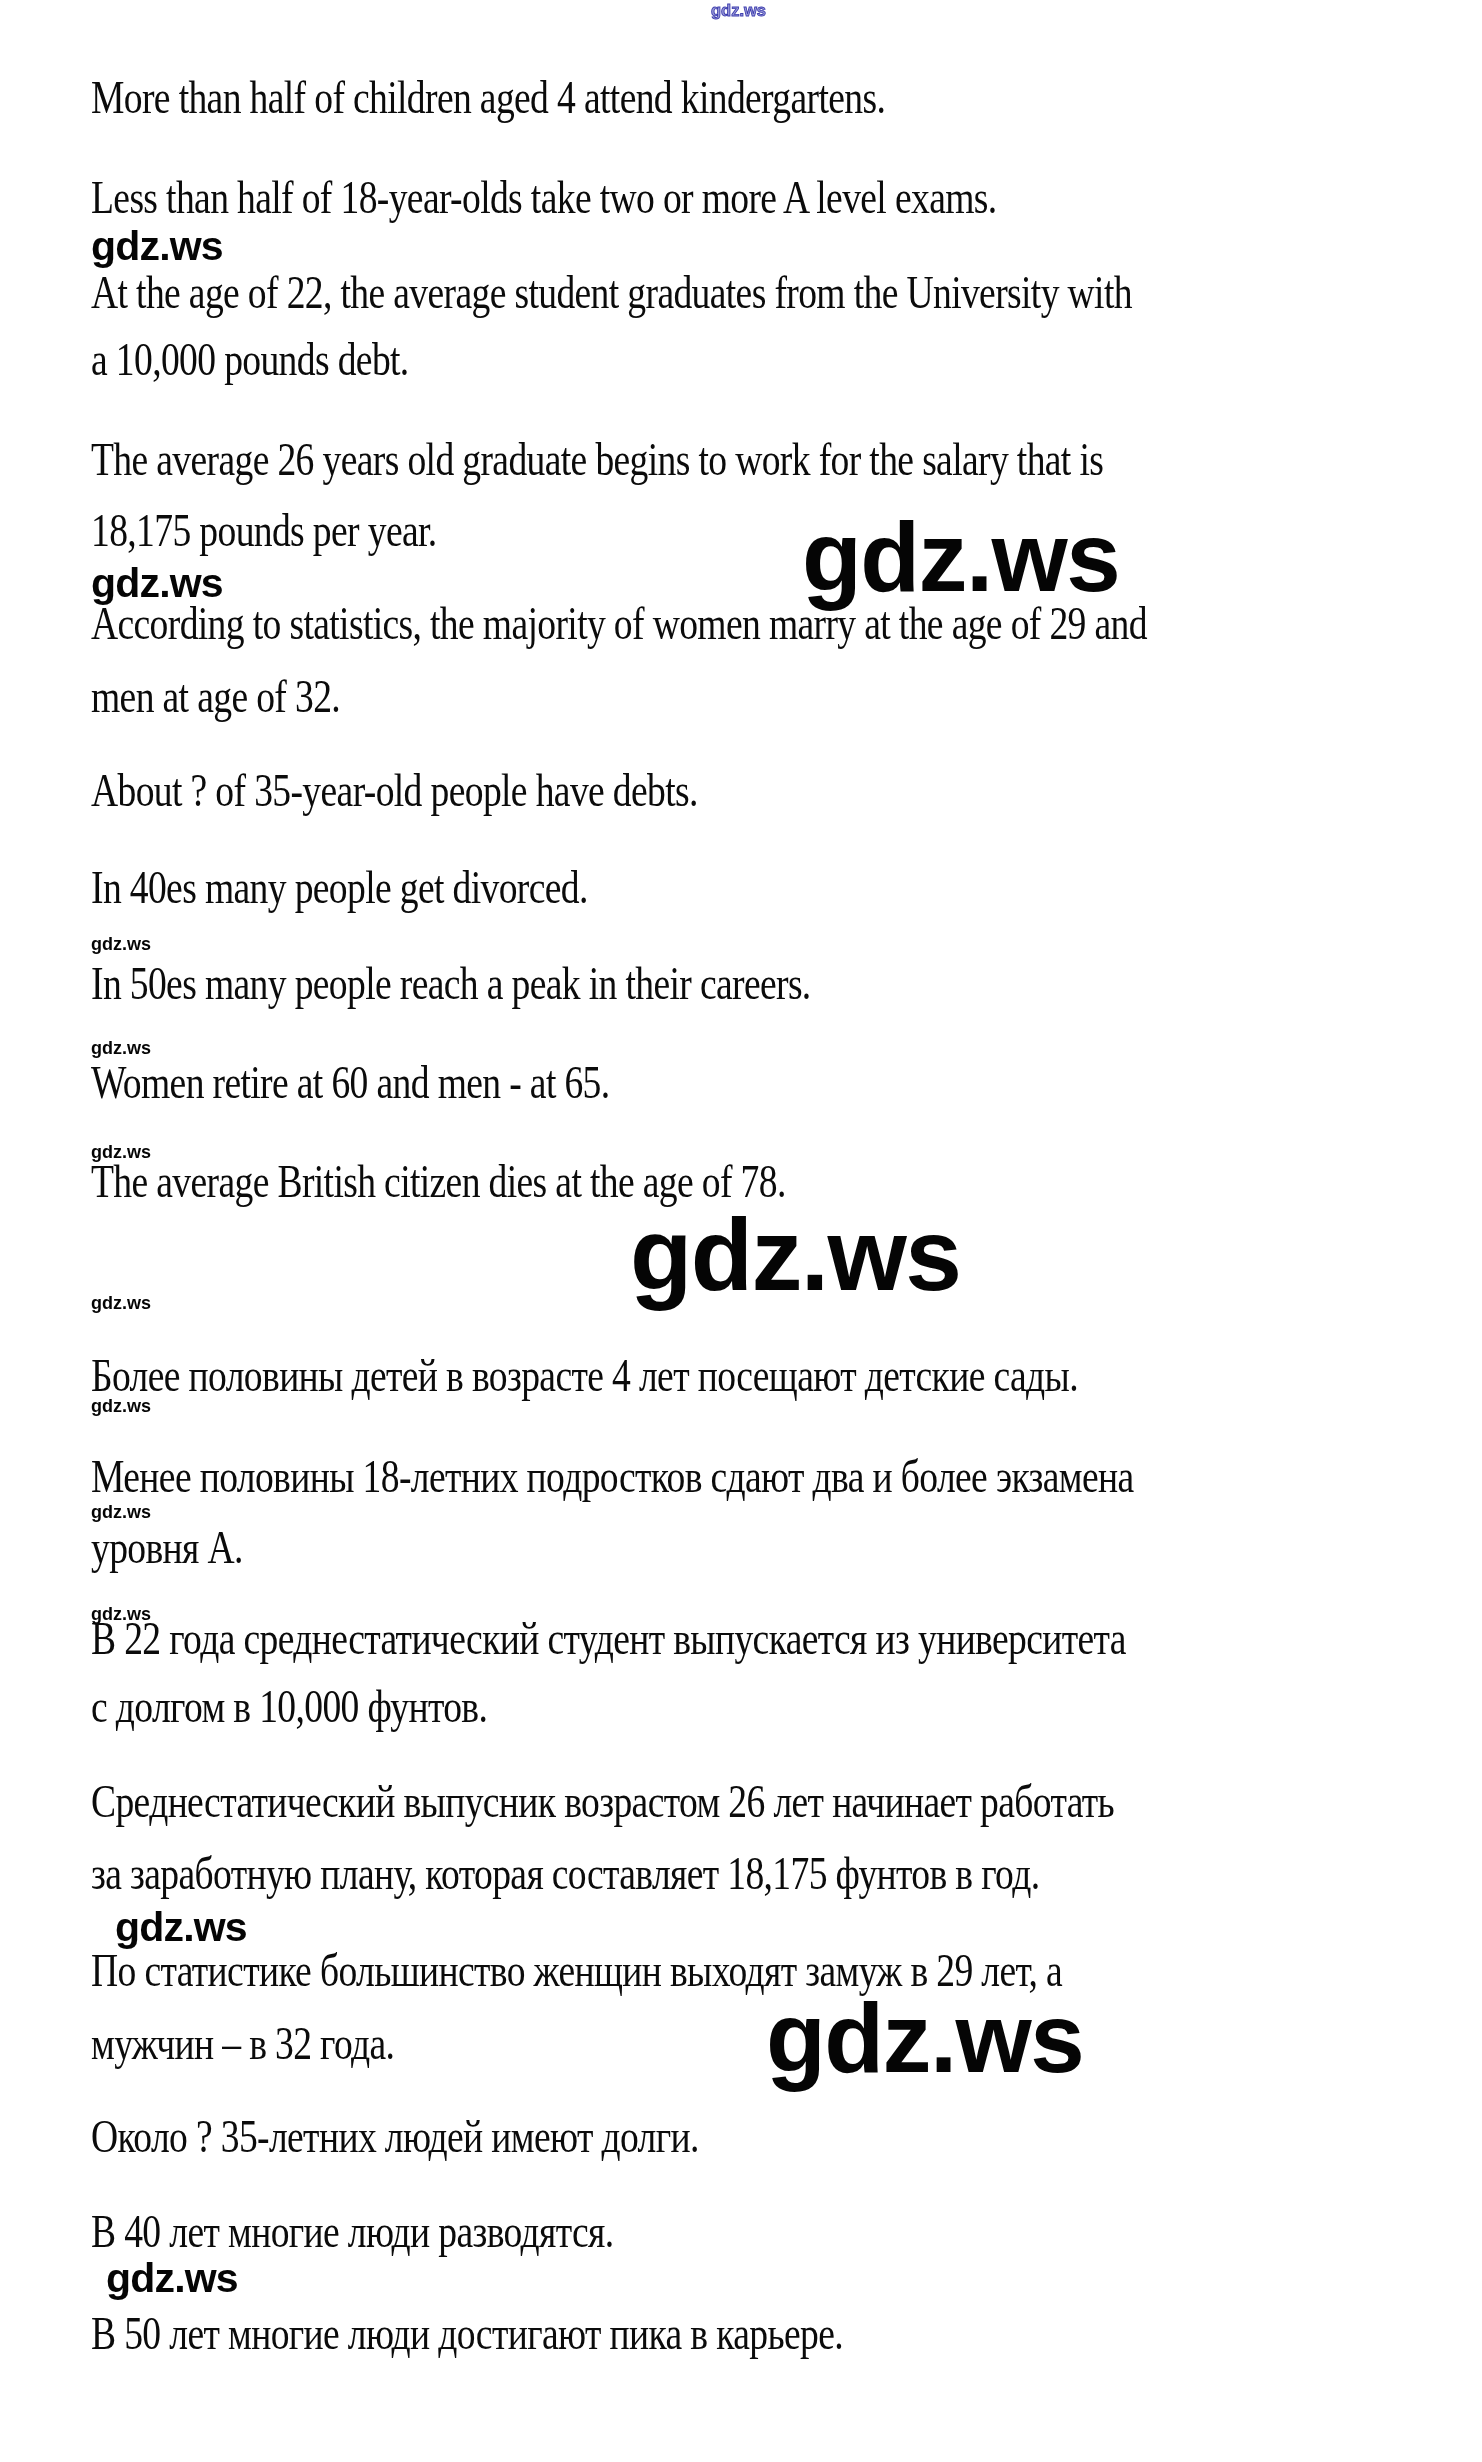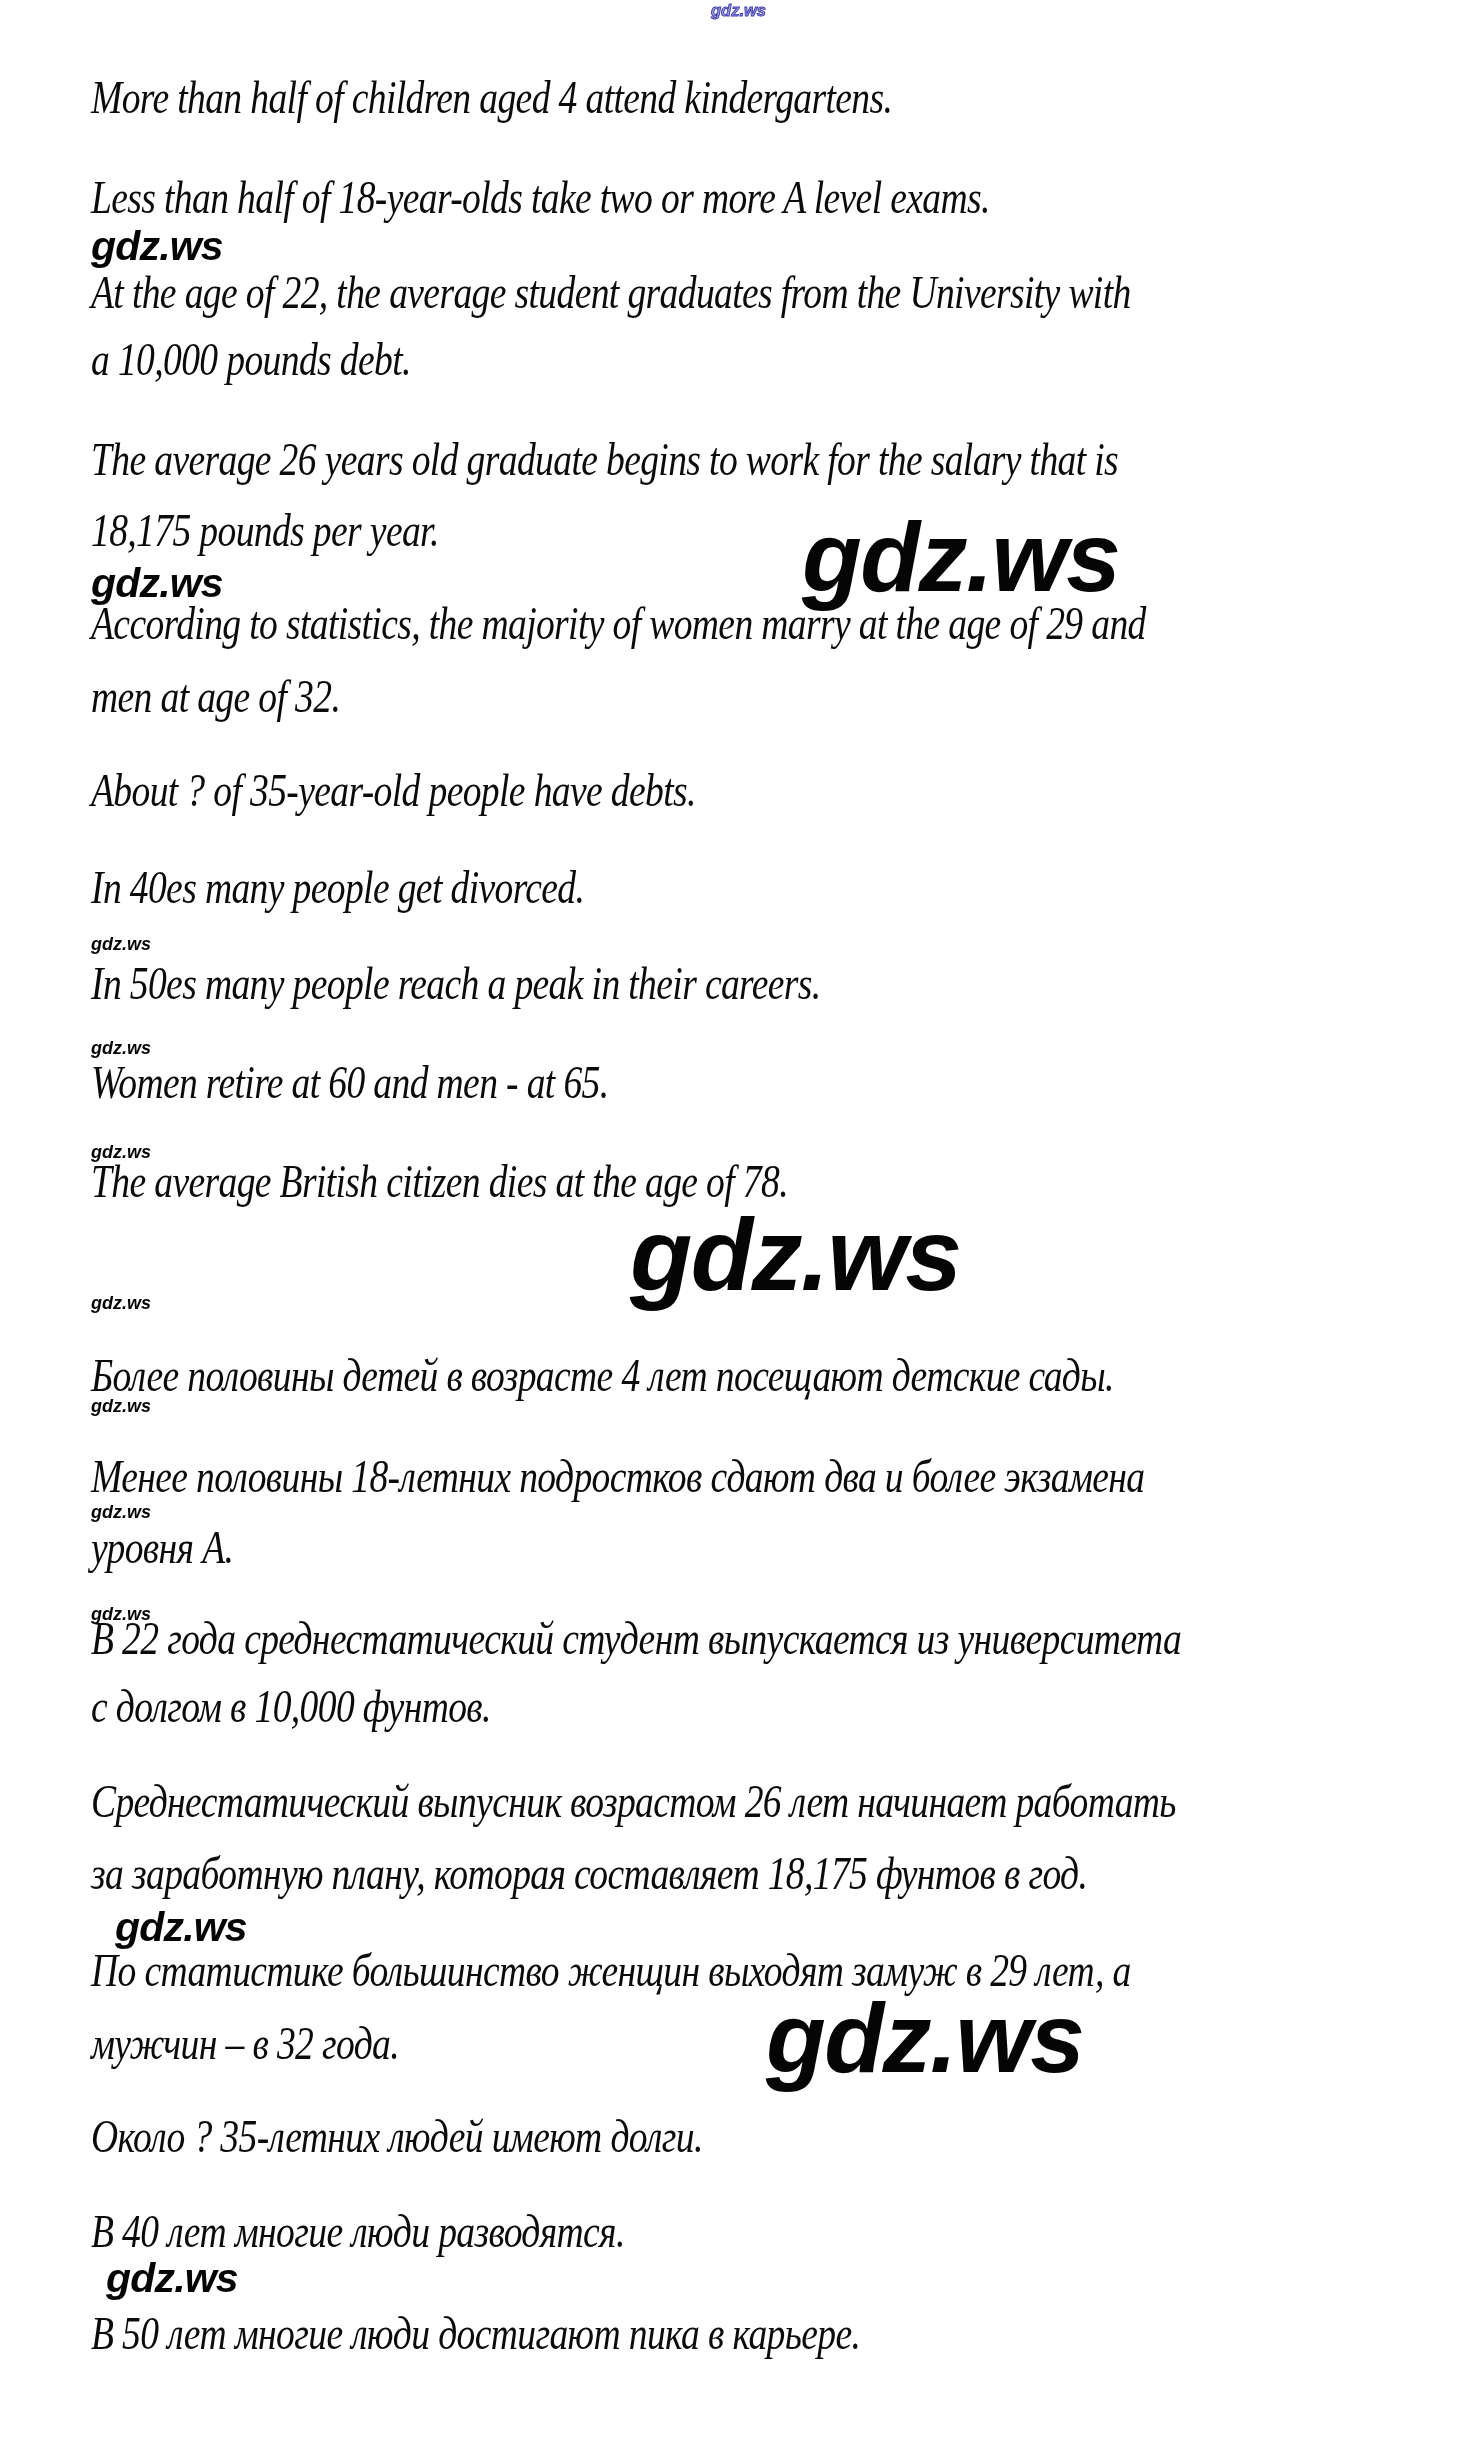--- a/index.html
+++ b/index.html
@@ -3,21 +3,20 @@
 <meta charset="utf-8">
 <style>
   html,body{margin:0;padding:0;background:#ffffff;}
   .page{
     position:relative;
     width:1479px;
     height:2462px;
     background:#ffffff;
     overflow:hidden;
     font-family:"Liberation Serif", serif;
-    font-style:italic;
   }
   
   .line{
     position:absolute;
     white-space:nowrap;
     font-size:47px;
     line-height:1;
     color:#0b0b0b;
     transform:scaleX(0.8);
     transform-origin:left top;

